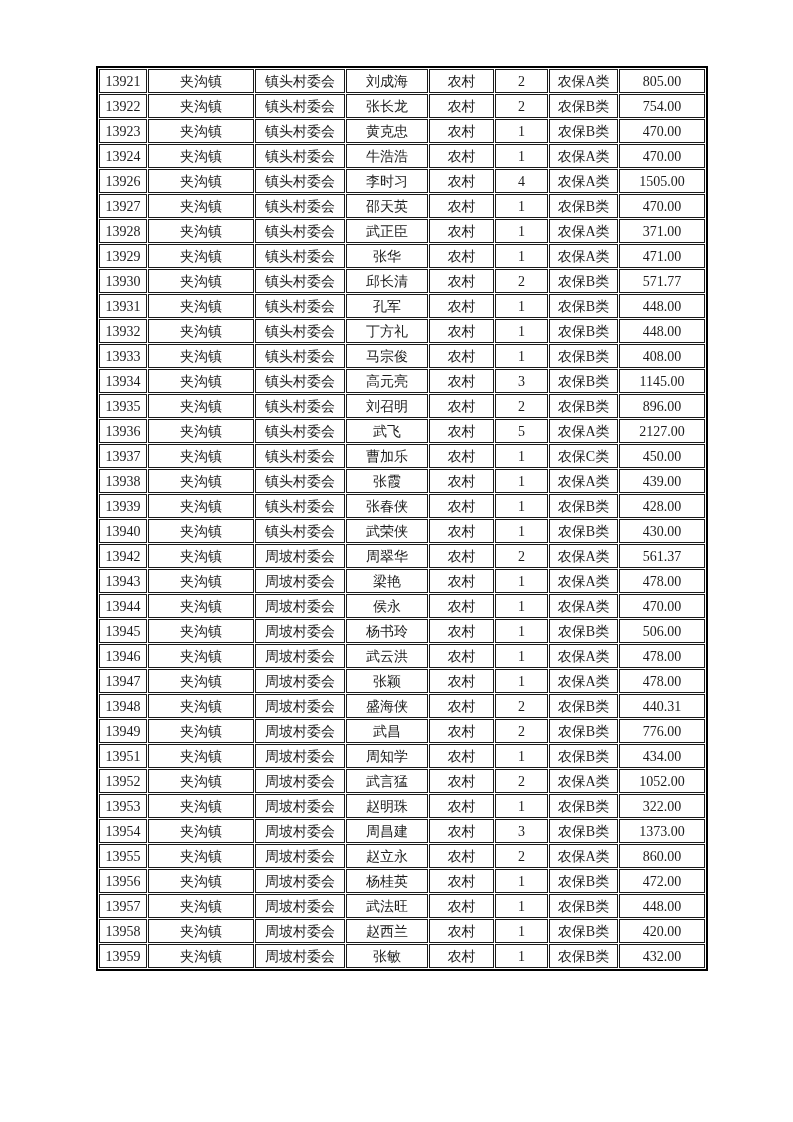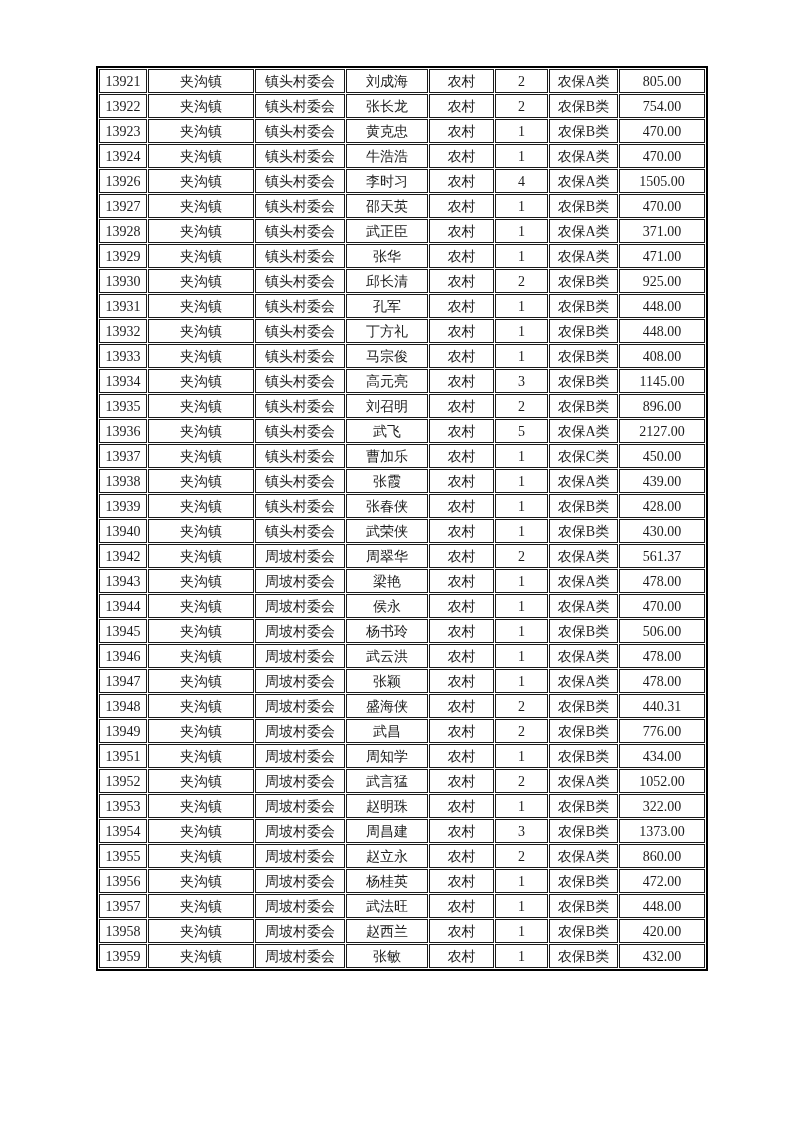--- a/index.html
+++ b/index.html
@@ -151,21 +151,21 @@
           <td>471.00</td>
         </tr>
         <tr>
           <td>13930</td>
           <td>夹沟镇</td>
           <td>镇头村委会</td>
           <td>邱长清</td>
           <td>农村</td>
           <td>2</td>
           <td>农保B类</td>
-          <td>925.00</td>
+          <td>571.77</td>
         </tr>
         <tr>
           <td>13931</td>
           <td>夹沟镇</td>
           <td>镇头村委会</td>
           <td>孔军</td>
           <td>农村</td>
           <td>1</td>
           <td>农保B类</td>
           <td>448.00</td>

